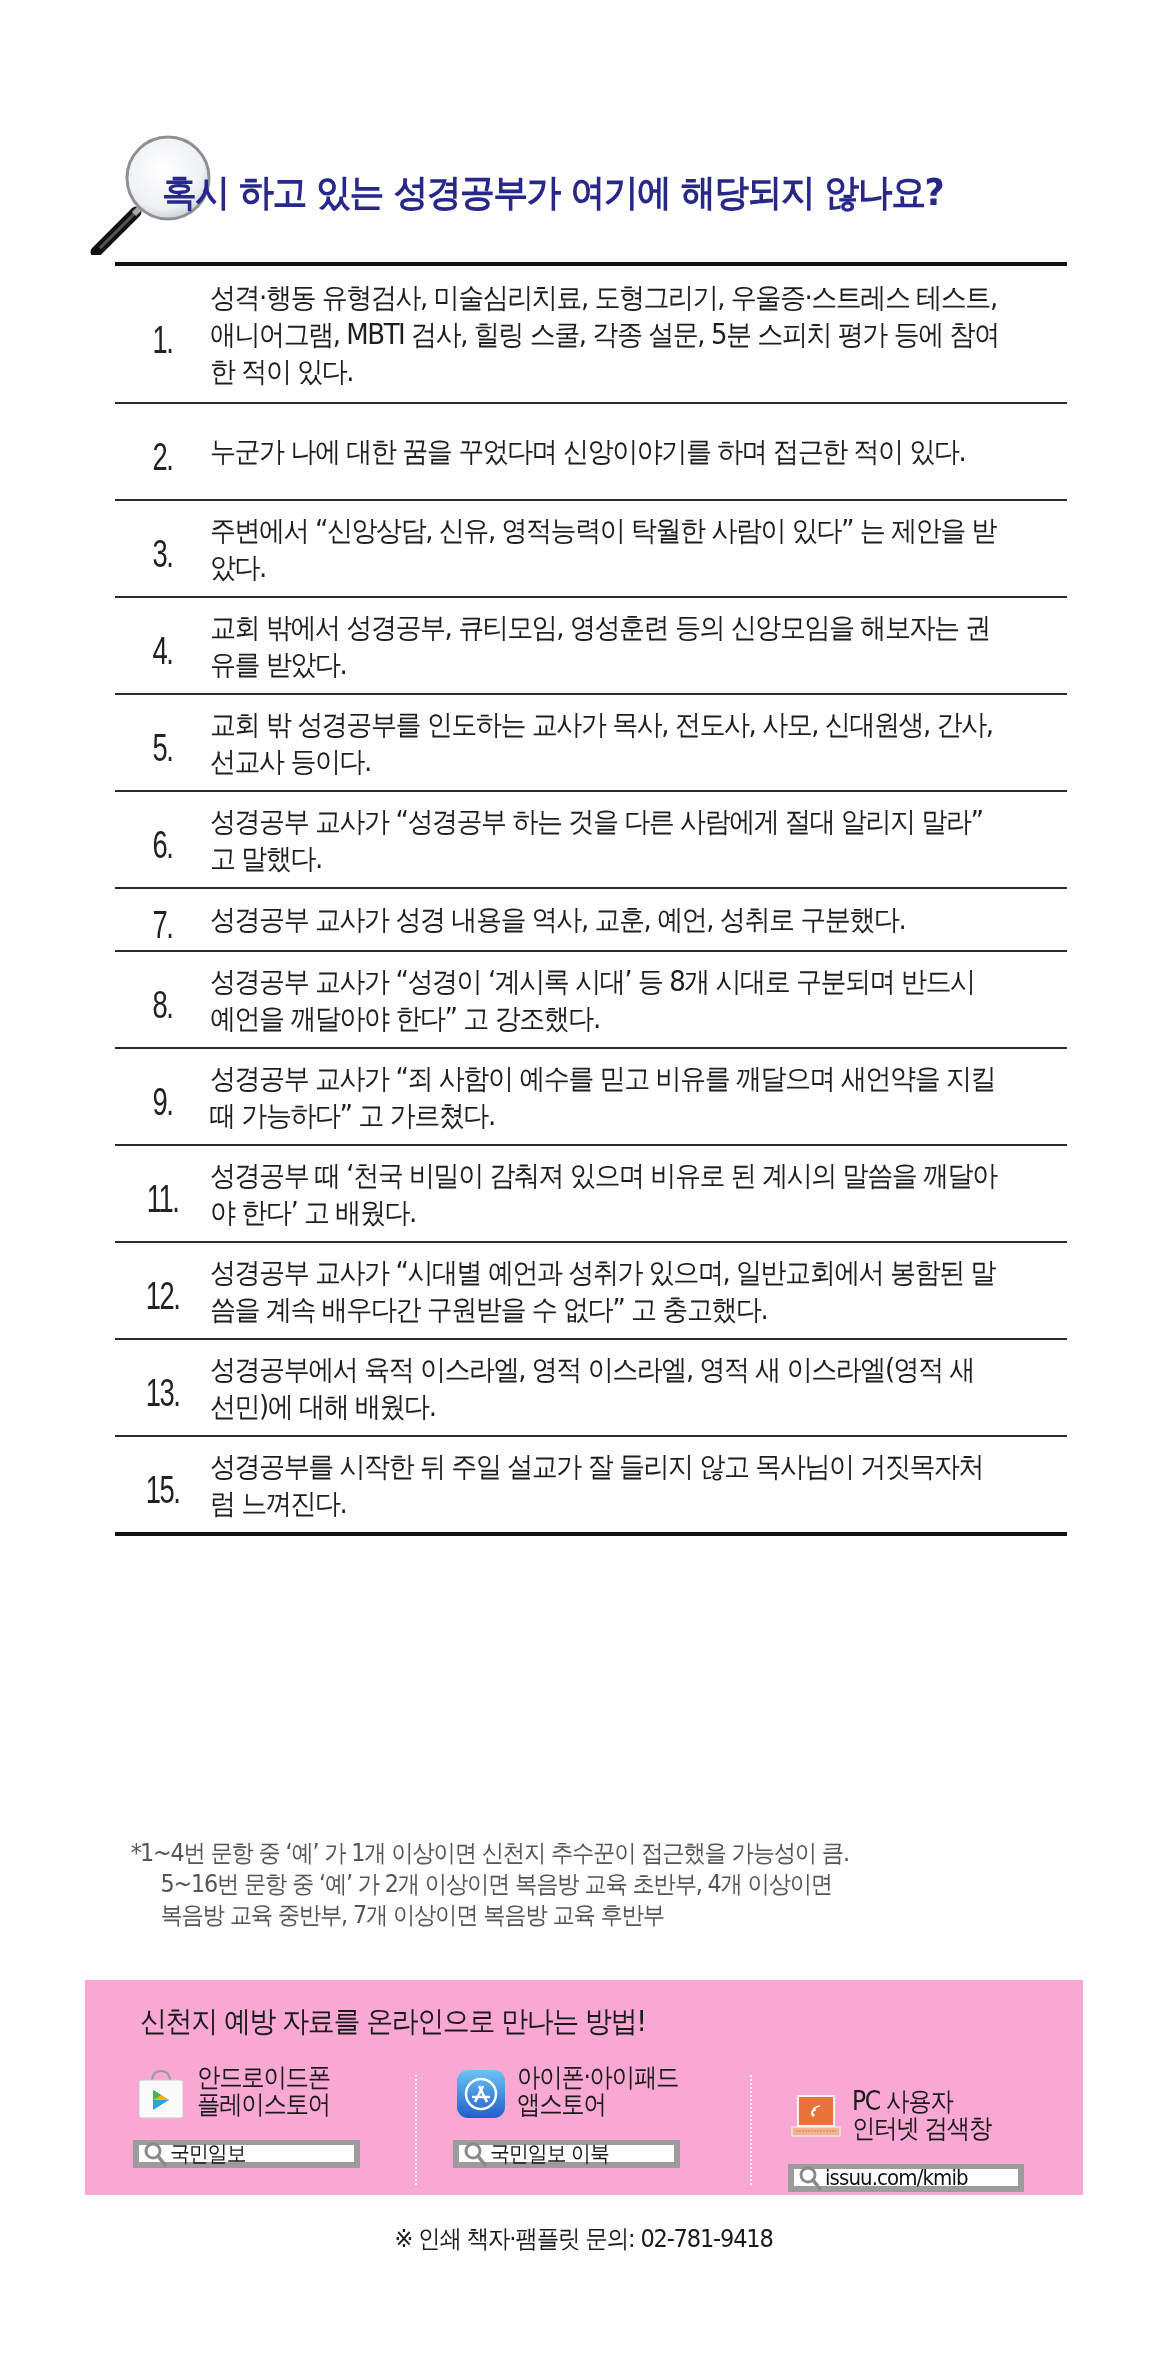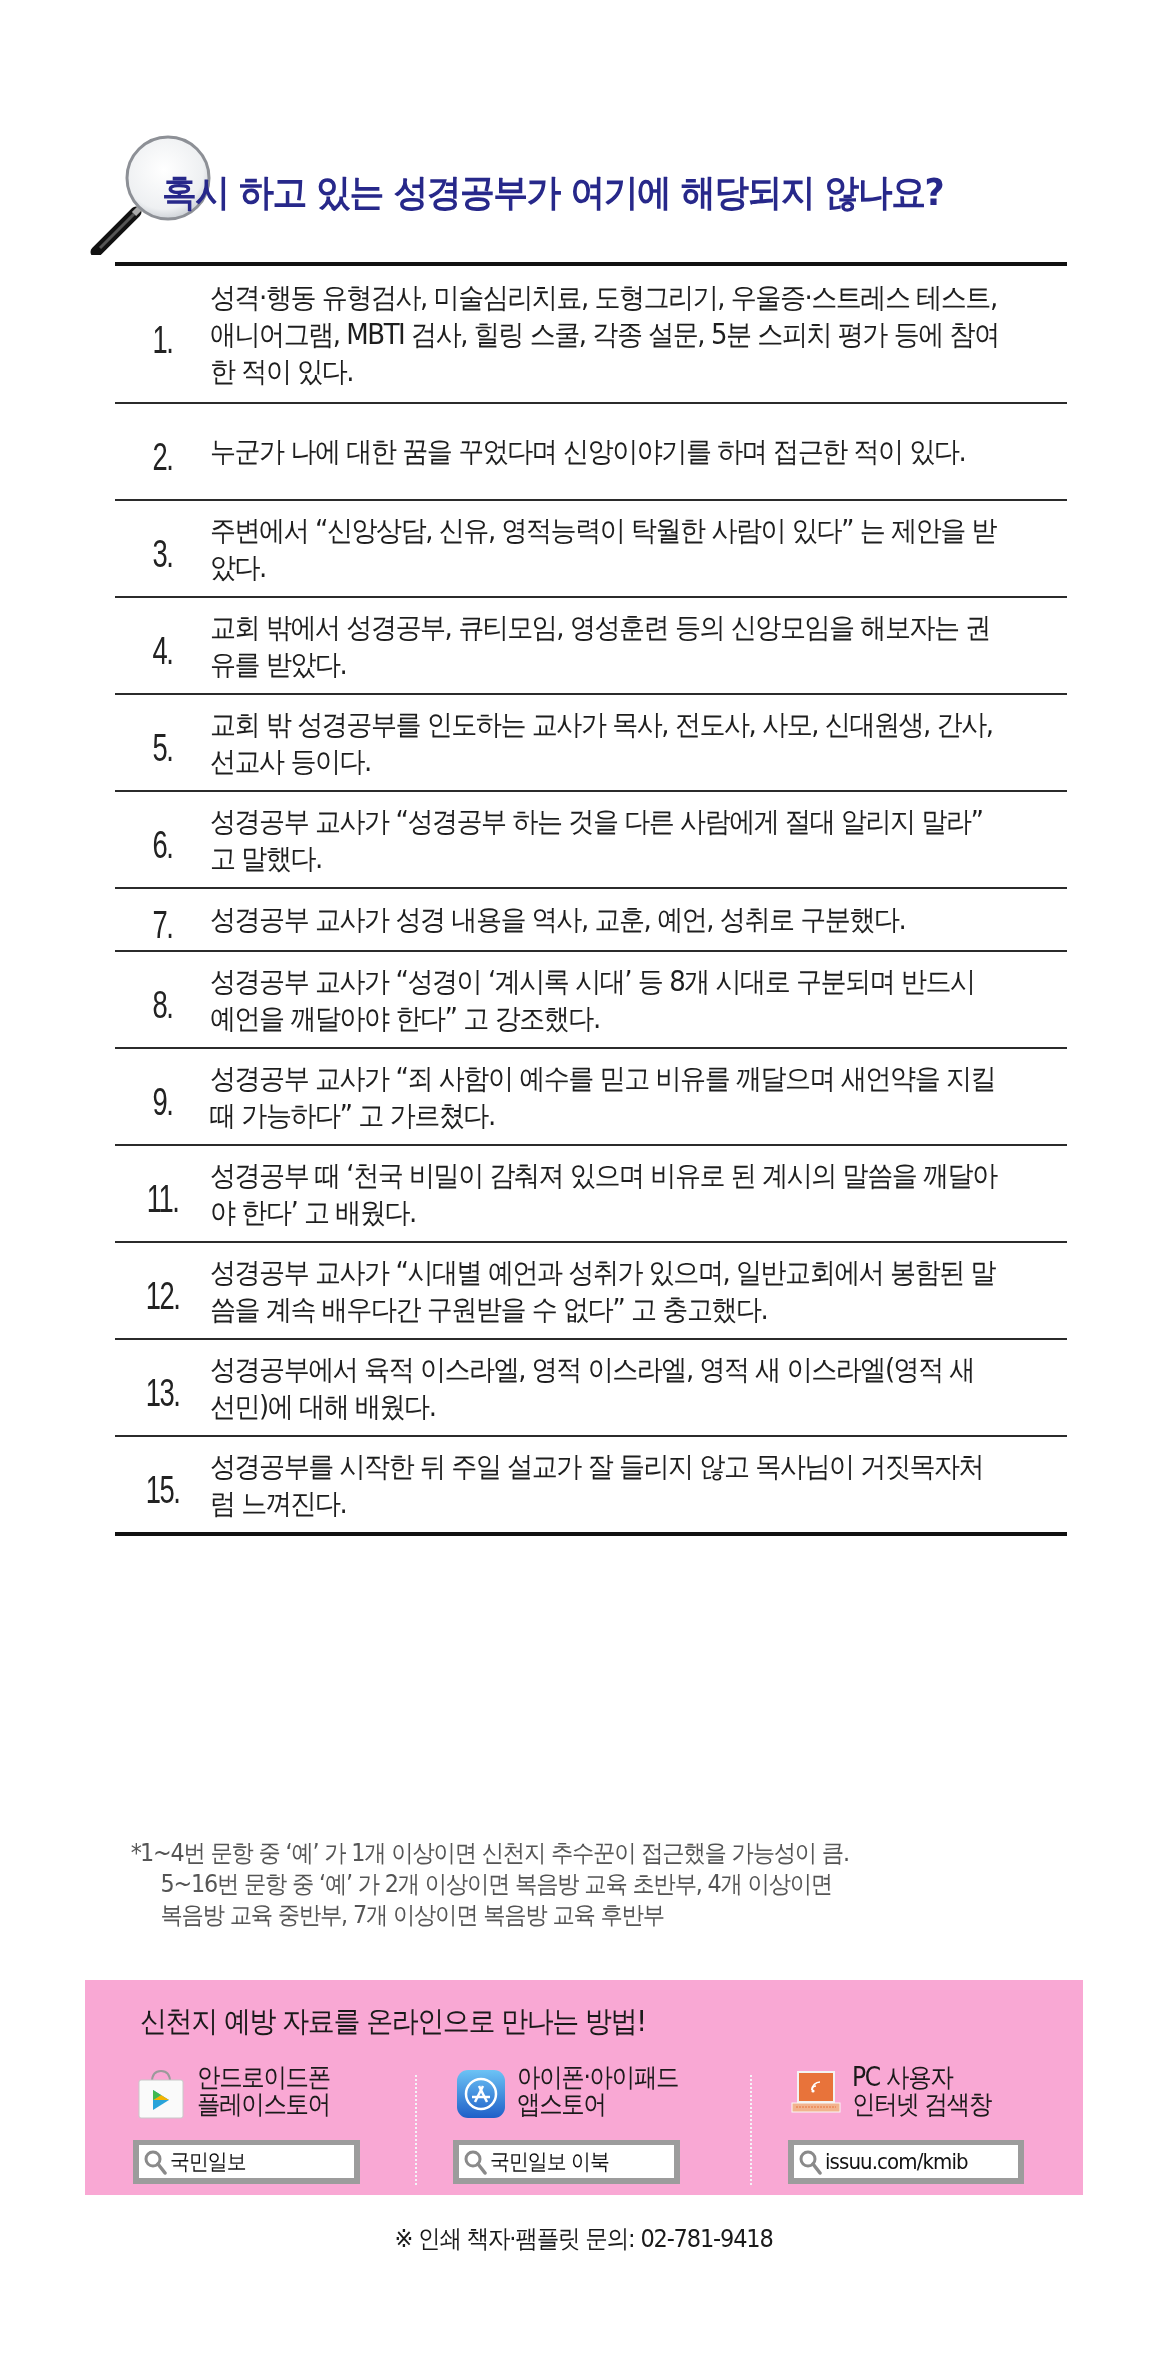--- a/index.html
+++ b/index.html
@@ -31,30 +31,30 @@
   }
   .note .star { position: absolute; left: -10px; top: 0; }
   .note p { margin: 0; padding-left: 22px; }
   .note p:first-of-type { padding-left: 0; }
   .panel { position: absolute; left: 85px; top: 1980px; width: 998px; height: 215px; background: #f9a8d4; }
   .panel-title {
     position: absolute; left: 55px; top: 22px; font-size: 29px; color: #1a1a1a; letter-spacing: -1.5px;
     transform: scaleX(0.93); transform-origin: left center; white-space: nowrap;
   }
   .col { position: absolute; top: 88px; width: 310px; height: 120px; }
-  .col1 { left: 50px; } .col2 { left: 370px; } .col3 { left: 705px; }
+  .col1 { left: 50px; } .col2 { left: 370px; } .col3 { left: 705px; margin-top: 24px; }
   .divider { position: absolute; top: 95px; width: 0; height: 110px; border-left: 2px dotted #f4f4f8; }
   .d1 { left: 330px; } .d2 { left: 665px; }
   .app-icon { position: absolute; left: 0; top: 0; width: 52px; height: 52px; }
   .col-label {
     position: absolute; left: 62px; top: -4px; font-size: 26px; line-height: 27px; color: #1a1a1a;
     letter-spacing: -1.4px; transform: scaleX(0.9); transform-origin: left top; white-space: nowrap;
   }
   .search-box {
-    position: absolute; left: -2px; top: 72px; width: 227px; height: 44px; background: #9c9c9c; box-sizing: border-box; padding: 5px 6px 6px 6px;
+    position: absolute; left: -2px; top: 72px; width: 227px; height: 28px; background: #9c9c9c; box-sizing: border-box; padding: 5px 6px 6px 6px;
   }
   .search-box .inner { width: 100%; height: 100%; background: #fff; display: flex; align-items: center; box-sizing: border-box; padding-left: 4px; }
   .search-box .q { width: 24px; height: 28px; flex: 0 0 24px; }
   .search-box .val { font-size: 22px; color: #111; letter-spacing: -1px; margin-left: 3px; white-space: nowrap; transform: scaleX(0.9); transform-origin: left center; }
   .col2 .search-box { width: 227px; } .col3 .search-box { width: 236px; }
   .contact {
     position: absolute; left: 0; width: 1167px; top: 2222px; text-align: center; font-size: 25px; color: #1a1a1a;
     letter-spacing: -1.3px; transform: scaleX(0.9);
   }
 </style>

